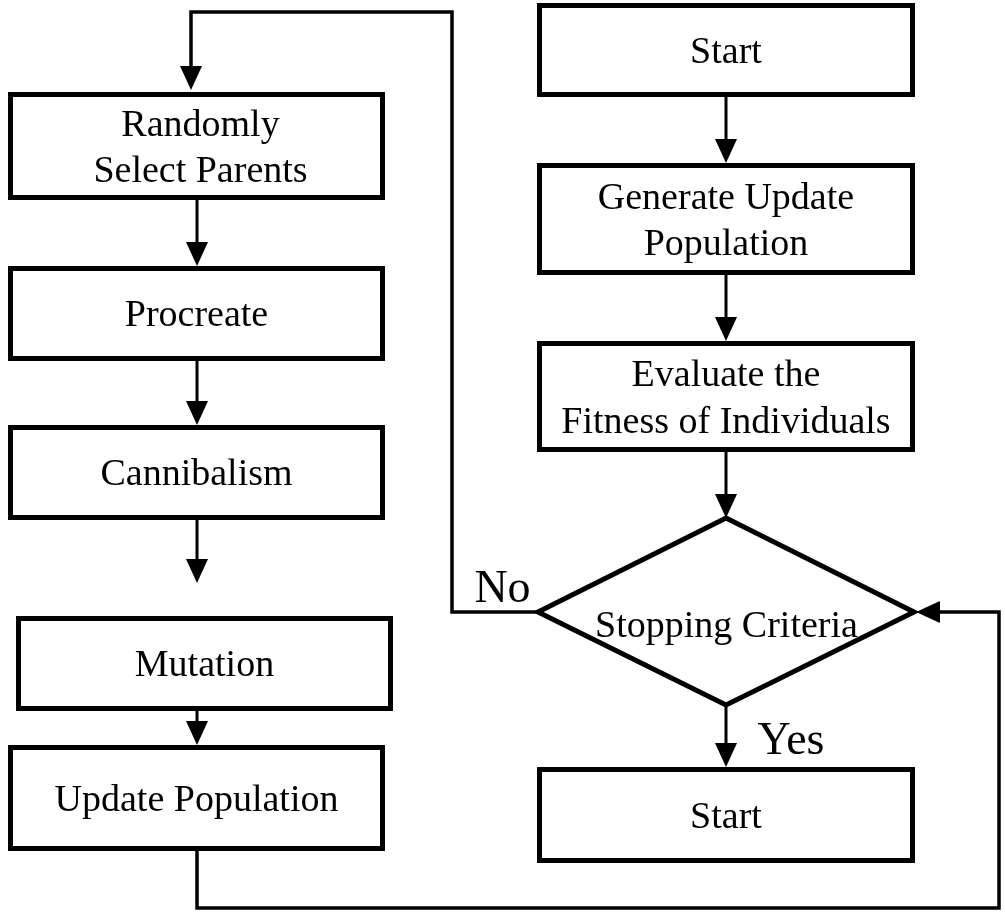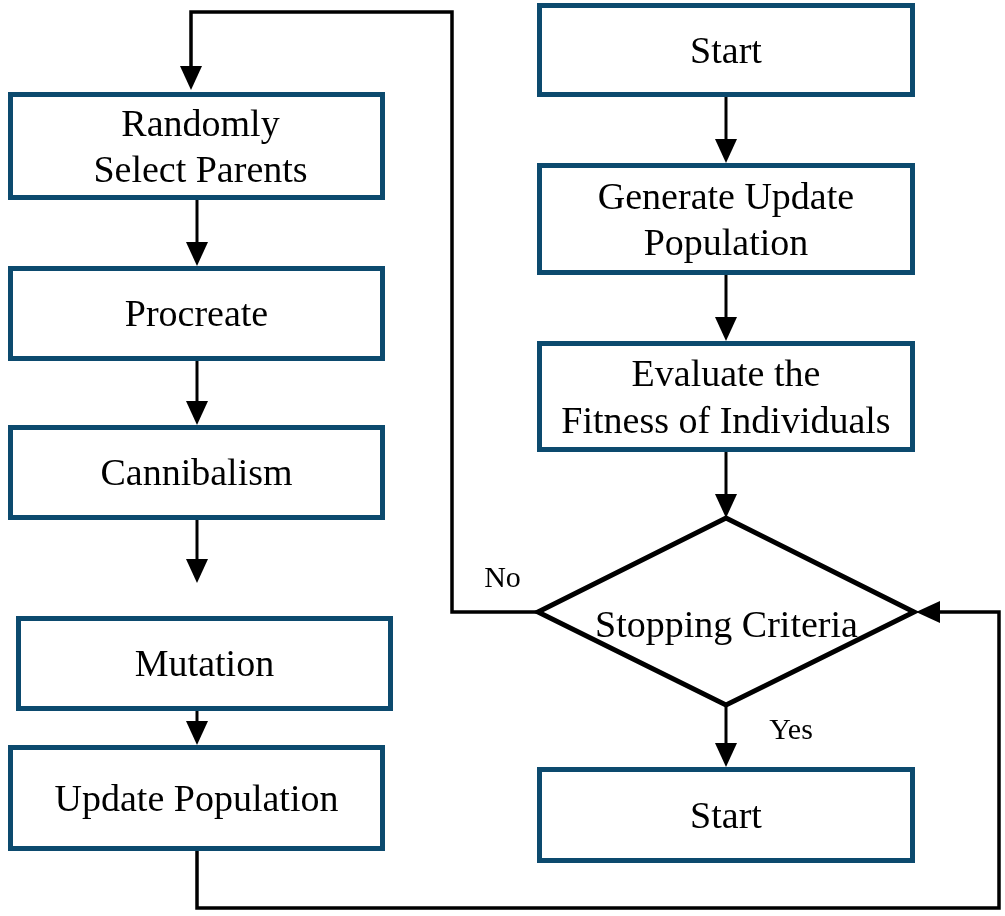--- a/index.html
+++ b/index.html
@@ -20,21 +20,21 @@
     position: absolute;
     left: 0;
     top: 0;
     width: 1005px;
     height: 916px;
     z-index: 1;
   }
   .node {
     position: absolute;
     box-sizing: border-box;
-    border: 5px solid #0c4a6e;
+    border: 5px solid #000000;
     background: #ffffff;
     display: flex;
     align-items: center;
     justify-content: center;
     text-align: center;
     font-size: 38px;
     line-height: 1.22;
     white-space: pre-line;
     z-index: 2;
   }
@@ -59,21 +59,21 @@
     display: flex;
     align-items: center;
     justify-content: center;
     text-align: center;
     font-size: 38px;
     z-index: 2;
     margin-top: 12px;
   }
   .edge-label {
     position: absolute;
-    font-size: 30px;
+    font-size: 46px;
     z-index: 2;
     text-align: center;
   }
   .edge-label-no  { left: 455px; top: 560px; width: 95px; }
   .edge-label-yes { left: 741px; top: 712px; width: 100px; }
 </style>
 </head>
 <body>
 
 <div id="canvas">

